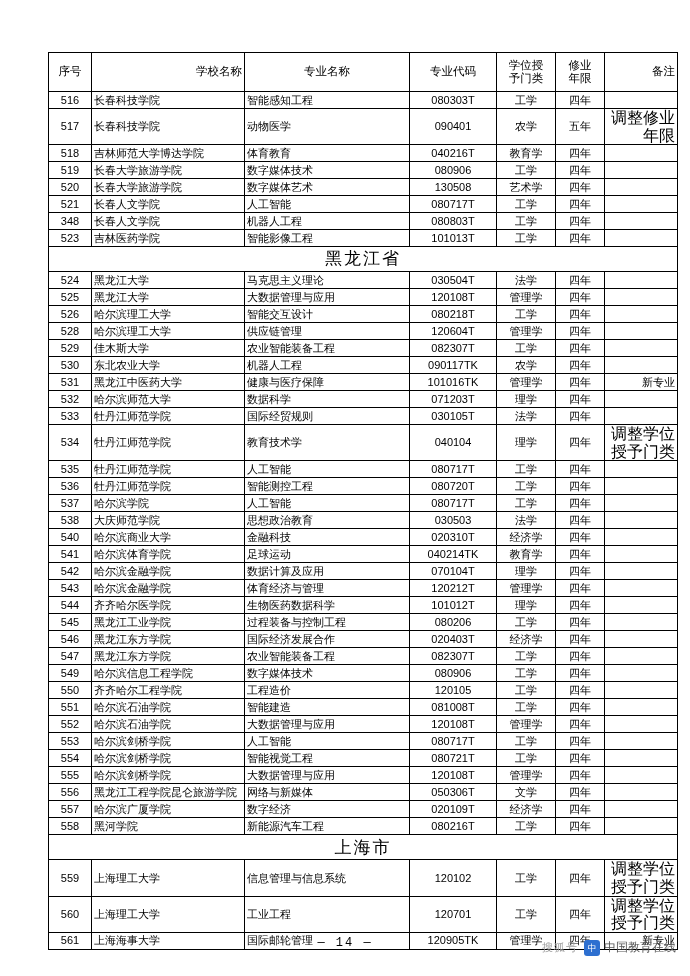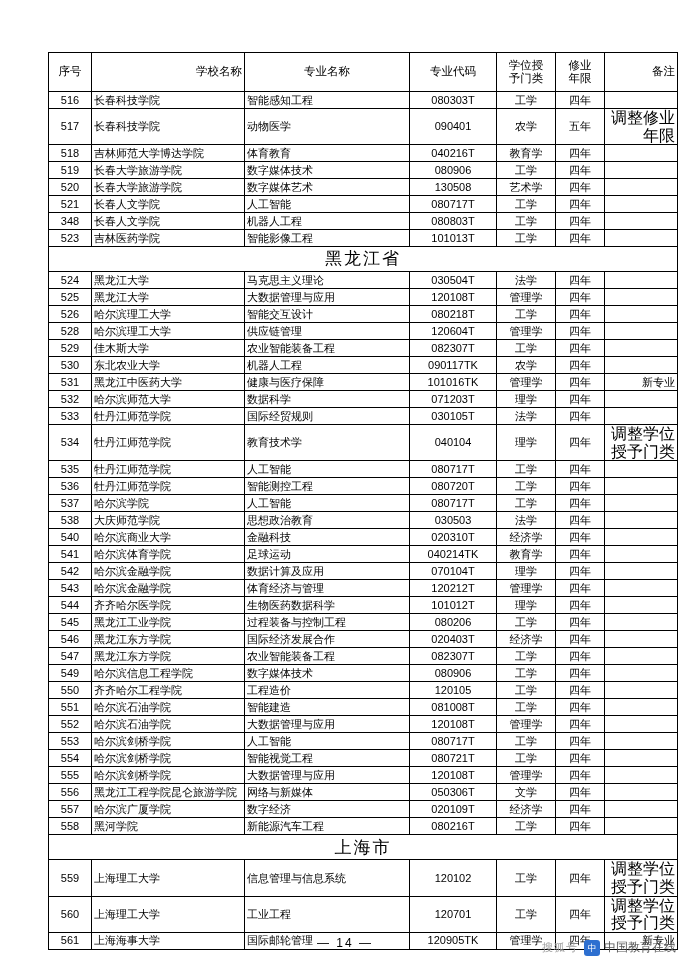--- a/index.html
+++ b/index.html
@@ -71,20 +71,21 @@
   }
   .footer {
     position: absolute;
     left: 0;
     right: 0;
     bottom: 26px;
     text-align: center;
     font-size: 12px;
     letter-spacing: 2px;
     color: #000;
+    font-family: Liberation Mono, monospace;
   }
   .watermark {
     position: absolute;
     right: 14px;
     bottom: 20px;
     display: flex;
     align-items: center;
     gap: 4px;
     font-size: 12px;
     color: #555;

